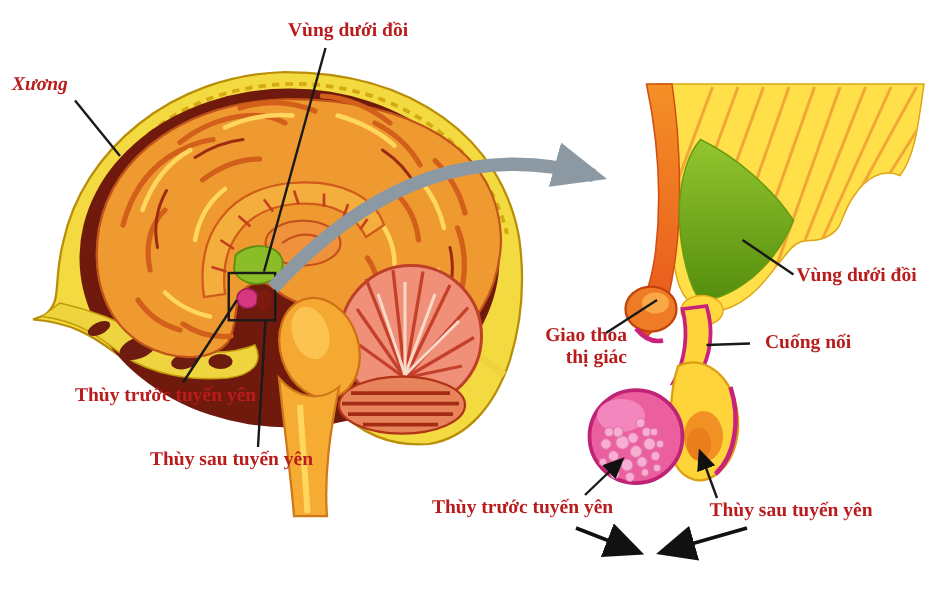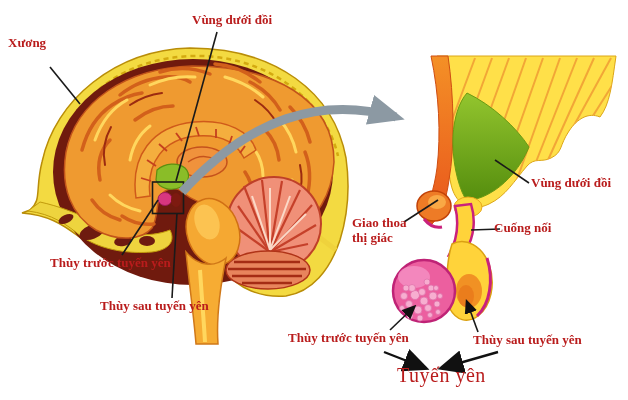--- a/index.html
+++ b/index.html
@@ -1,21 +1,21 @@
 <!DOCTYPE html>
 <html><head>
 <meta charset="utf-8">
 <style>
   html,body{margin:0;padding:0;background:#fff;}
   #stage{position:relative;width:628px;height:400px;background:#fff;overflow:hidden;
          font-family:"Liberation Serif","DejaVu Serif",serif;}
   #art{position:absolute;left:0;top:0;}
   .lbl{position:absolute;color:#b91c1c;font-weight:bold;font-size:13px;line-height:1.12;
        white-space:nowrap;letter-spacing:0px;}
-  .lbl.wrap{white-space:normal;}
+  .lbl.wrap{white-space:normal;text-align:right;}
   .lbl.big{font-size:20px;font-weight:normal;letter-spacing:0.5px;}
 </style>
 </head>
 <body>
 
 <div id="stage">
 
 <svg id="art" width="628" height="400" viewBox="0 0 628 400">
   <defs>
     <linearGradient id="greenGrad" x1="0" y1="0" x2="0" y2="1">
@@ -234,24 +234,23 @@
     <line x1="172" y1="298" x2="177" y2="213"></line>
     <line x1="390" y1="330" x2="414" y2="307" marker-end="url(#ahSmall)"></line>
     <line x1="478" y1="332" x2="467" y2="302" marker-end="url(#ahSmall)"></line>
   </g>
   <g stroke="#111" stroke-width="2.4" fill="none">
     <line x1="384" y1="352" x2="425" y2="368" marker-end="url(#ahBig)"></line>
     <line x1="498" y1="352" x2="442" y2="368" marker-end="url(#ahBig)"></line>
   </g>
 </svg>
 
-<div class="lbl" style="left:8px;top:36px;">Xương</div>
+<div class="lbl" style="left:8px;top:49px;font-style:italic;">Xương</div>
 <div class="lbl" style="left:192px;top:13px;">Vùng dưới đồi</div>
 <div class="lbl" style="left:531px;top:176px;">Vùng dưới đồi</div>
 <div class="lbl wrap" style="left:352px;top:216px;width:66px;">Giao thoa thị giác</div>
-<div class="lbl" style="left:494px;top:221px;">Cuống nối</div>
+<div class="lbl" style="left:510px;top:221px;">Cuống nối</div>
 <div class="lbl" style="left:50px;top:256px;">Thùy trước tuyến yên</div>
 <div class="lbl" style="left:100px;top:299px;">Thùy sau tuyến yên</div>
 <div class="lbl" style="left:288px;top:331px;">Thùy trước tuyến yên</div>
 <div class="lbl" style="left:473px;top:333px;">Thùy sau tuyến yên</div>
-<div class="lbl big" style="left:397px;top:364px;">Tuyến yên</div>
 
 </div>
 
 </body></html>

